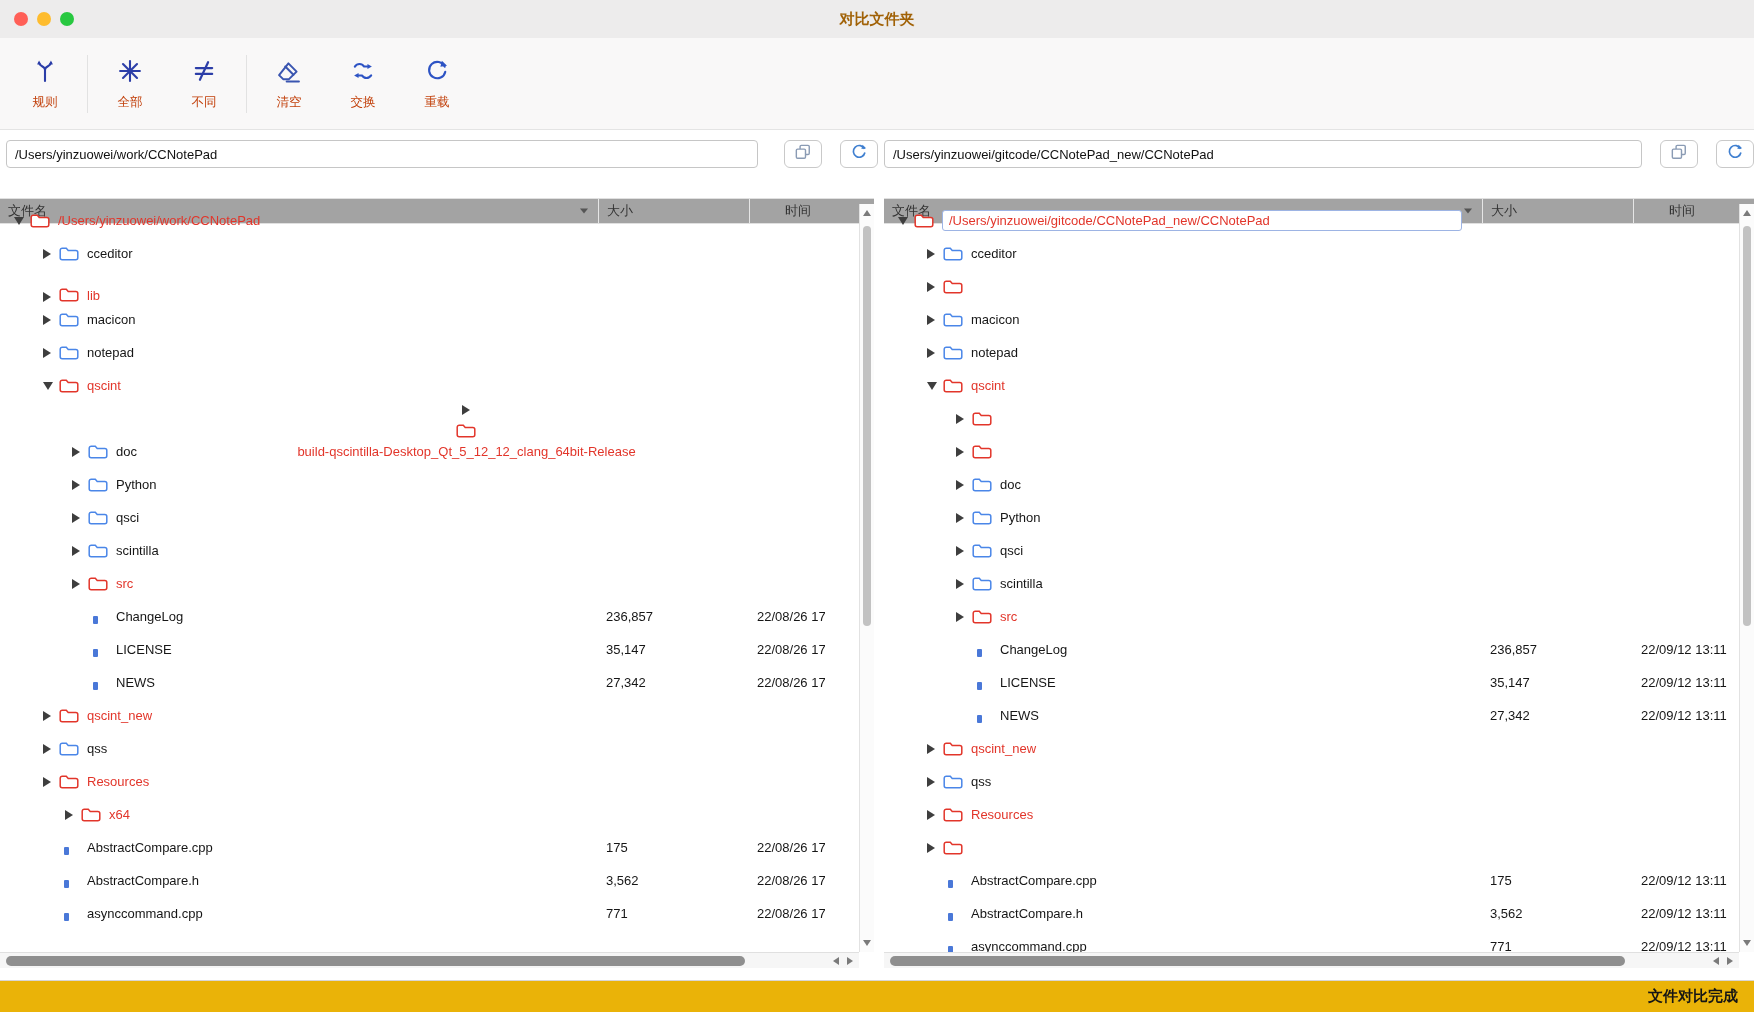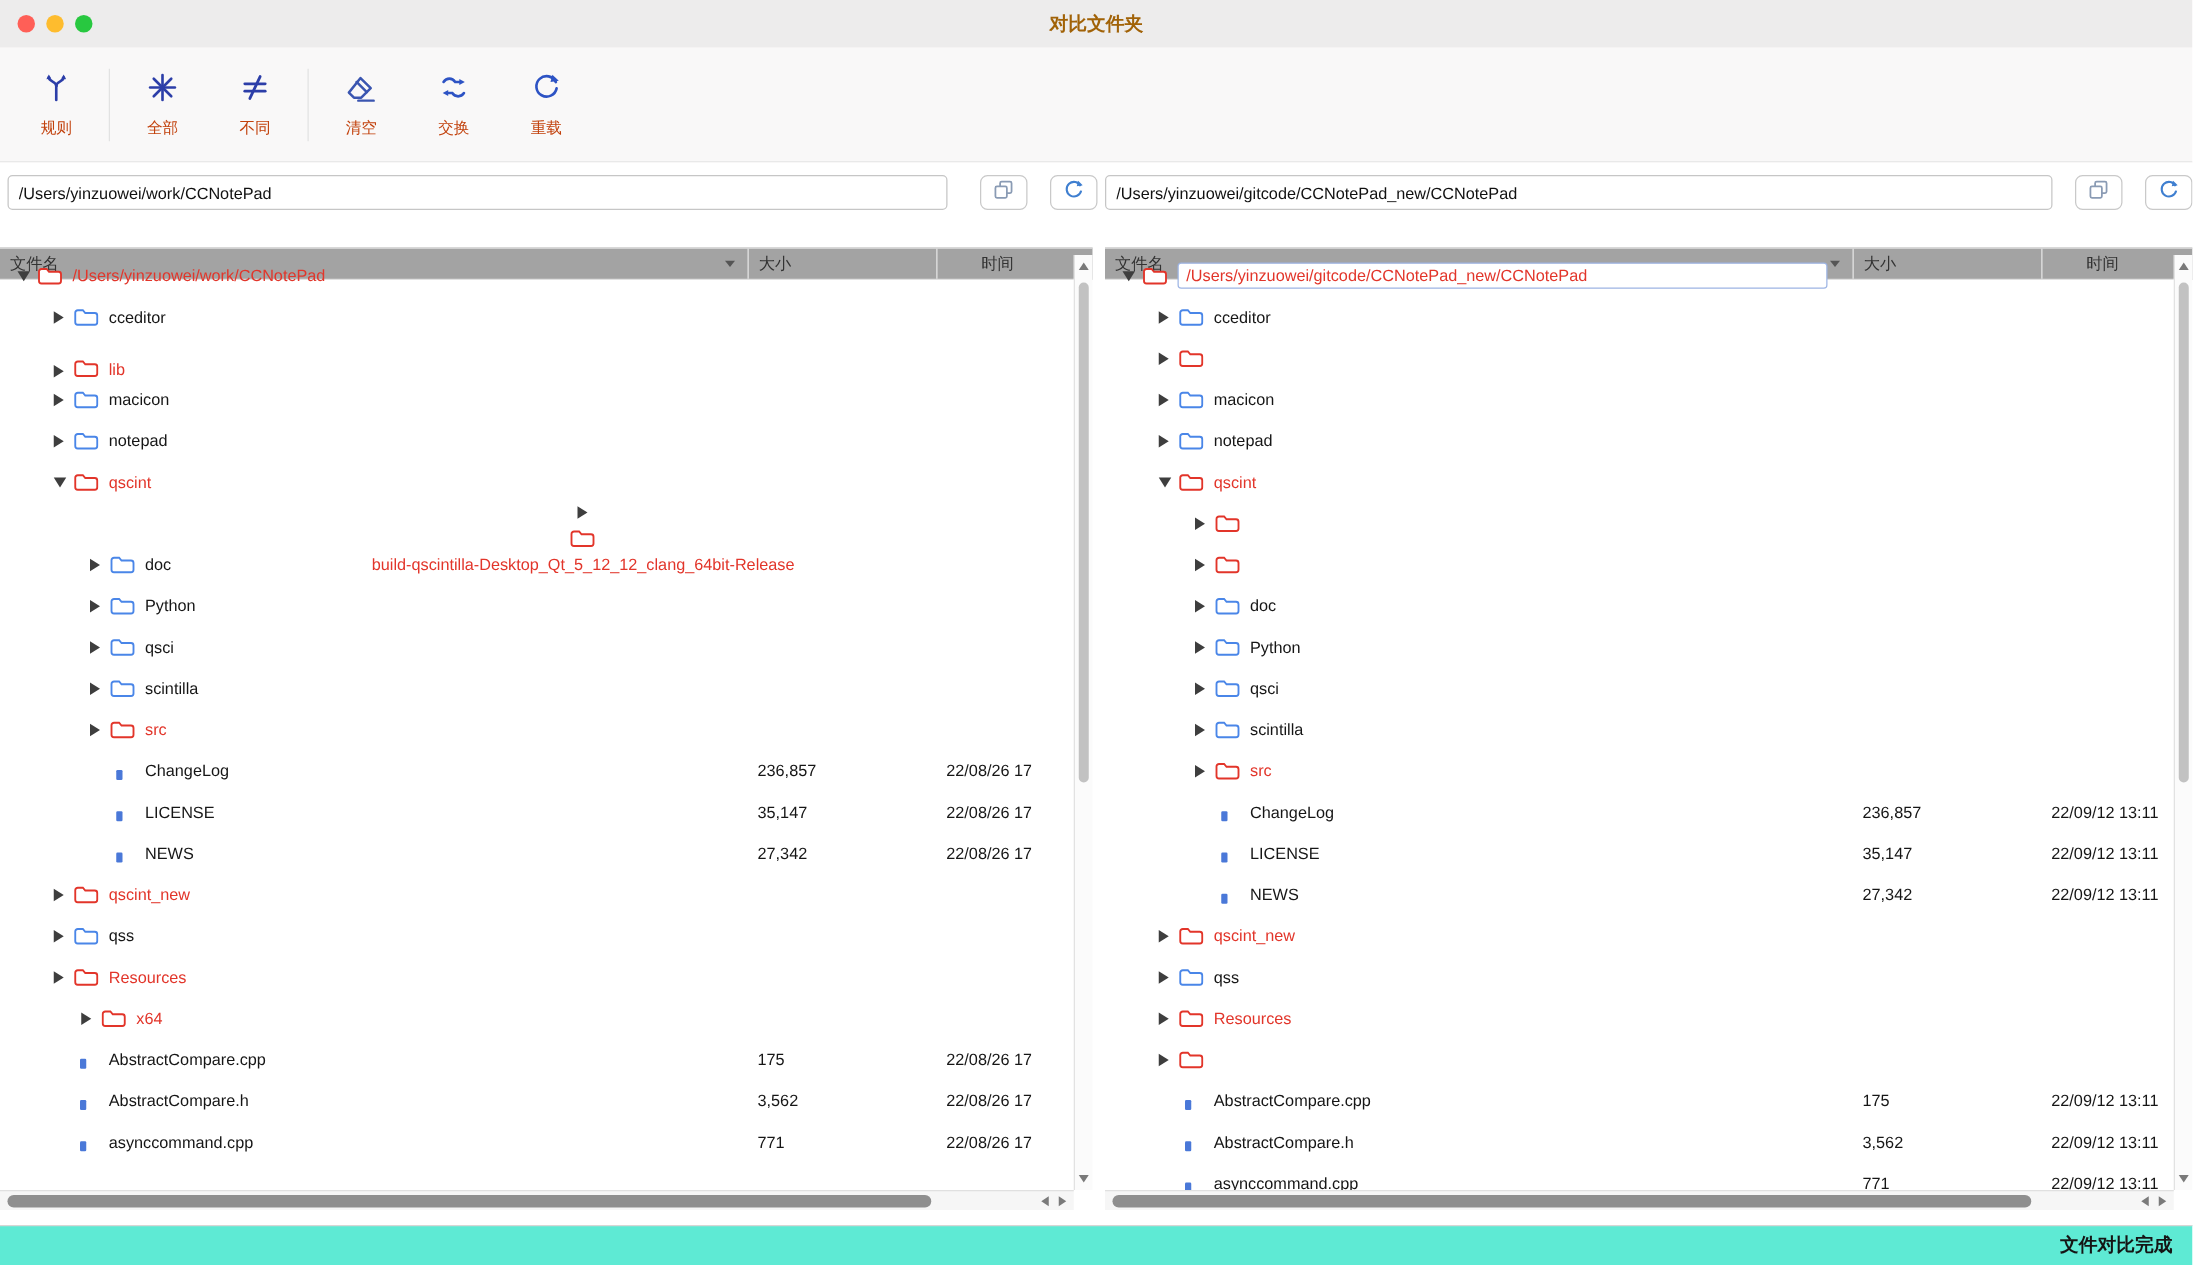--- a/index.html
+++ b/index.html
@@ -61,21 +61,21 @@
   .va{position:absolute; left:50%; width:0; height:0;}
   .va.up{top:6px; transform:translateX(-50%); border-bottom:6px solid #7a7a7a; border-left:4.5px solid transparent; border-right:4.5px solid transparent;}
   .va.down{bottom:6px; transform:translateX(-50%); border-top:6px solid #7a7a7a; border-left:4.5px solid transparent; border-right:4.5px solid transparent;}
   .hscroll{position:absolute; left:0; right:15px; bottom:0; height:16px; background:#f6f6f6; border-top:1px solid #e0e0e0;}
   .hthumb{position:absolute; top:3px; height:10px; left:6px; width:86%; background:#8f8f8f; border-radius:5px;}
   .ha{position:absolute; top:50%; transform:translateY(-50%); width:0; height:0;}
   .ha.l{right:20px; border-right:6px solid #7a7a7a; border-top:4.5px solid transparent; border-bottom:4.5px solid transparent;}
   .ha.r{right:6px; border-left:6px solid #7a7a7a; border-top:4.5px solid transparent; border-bottom:4.5px solid transparent;}
 
   
-  .statusbar{position:absolute; left:0; right:0; bottom:0; height:32px; background:#5eead4; border-top:1px solid #d8d6d5; display:flex; align-items:center; justify-content:flex-end; padding-right:16px; font-size:15px; font-weight:700; color:#151515;}
+  .statusbar{position:absolute; left:0; right:0; bottom:0; height:32px; background:#eab308; border-top:1px solid #d8d6d5; display:flex; align-items:center; justify-content:flex-end; padding-right:16px; font-size:15px; font-weight:700; color:#151515;}
 </style>
 </head>
 <body>
 
 <div class="titlebar">
   <div class="lights">
     <span class="light red"></span>
     <span class="light yellow"></span>
     <span class="light green"></span>
   </div>

